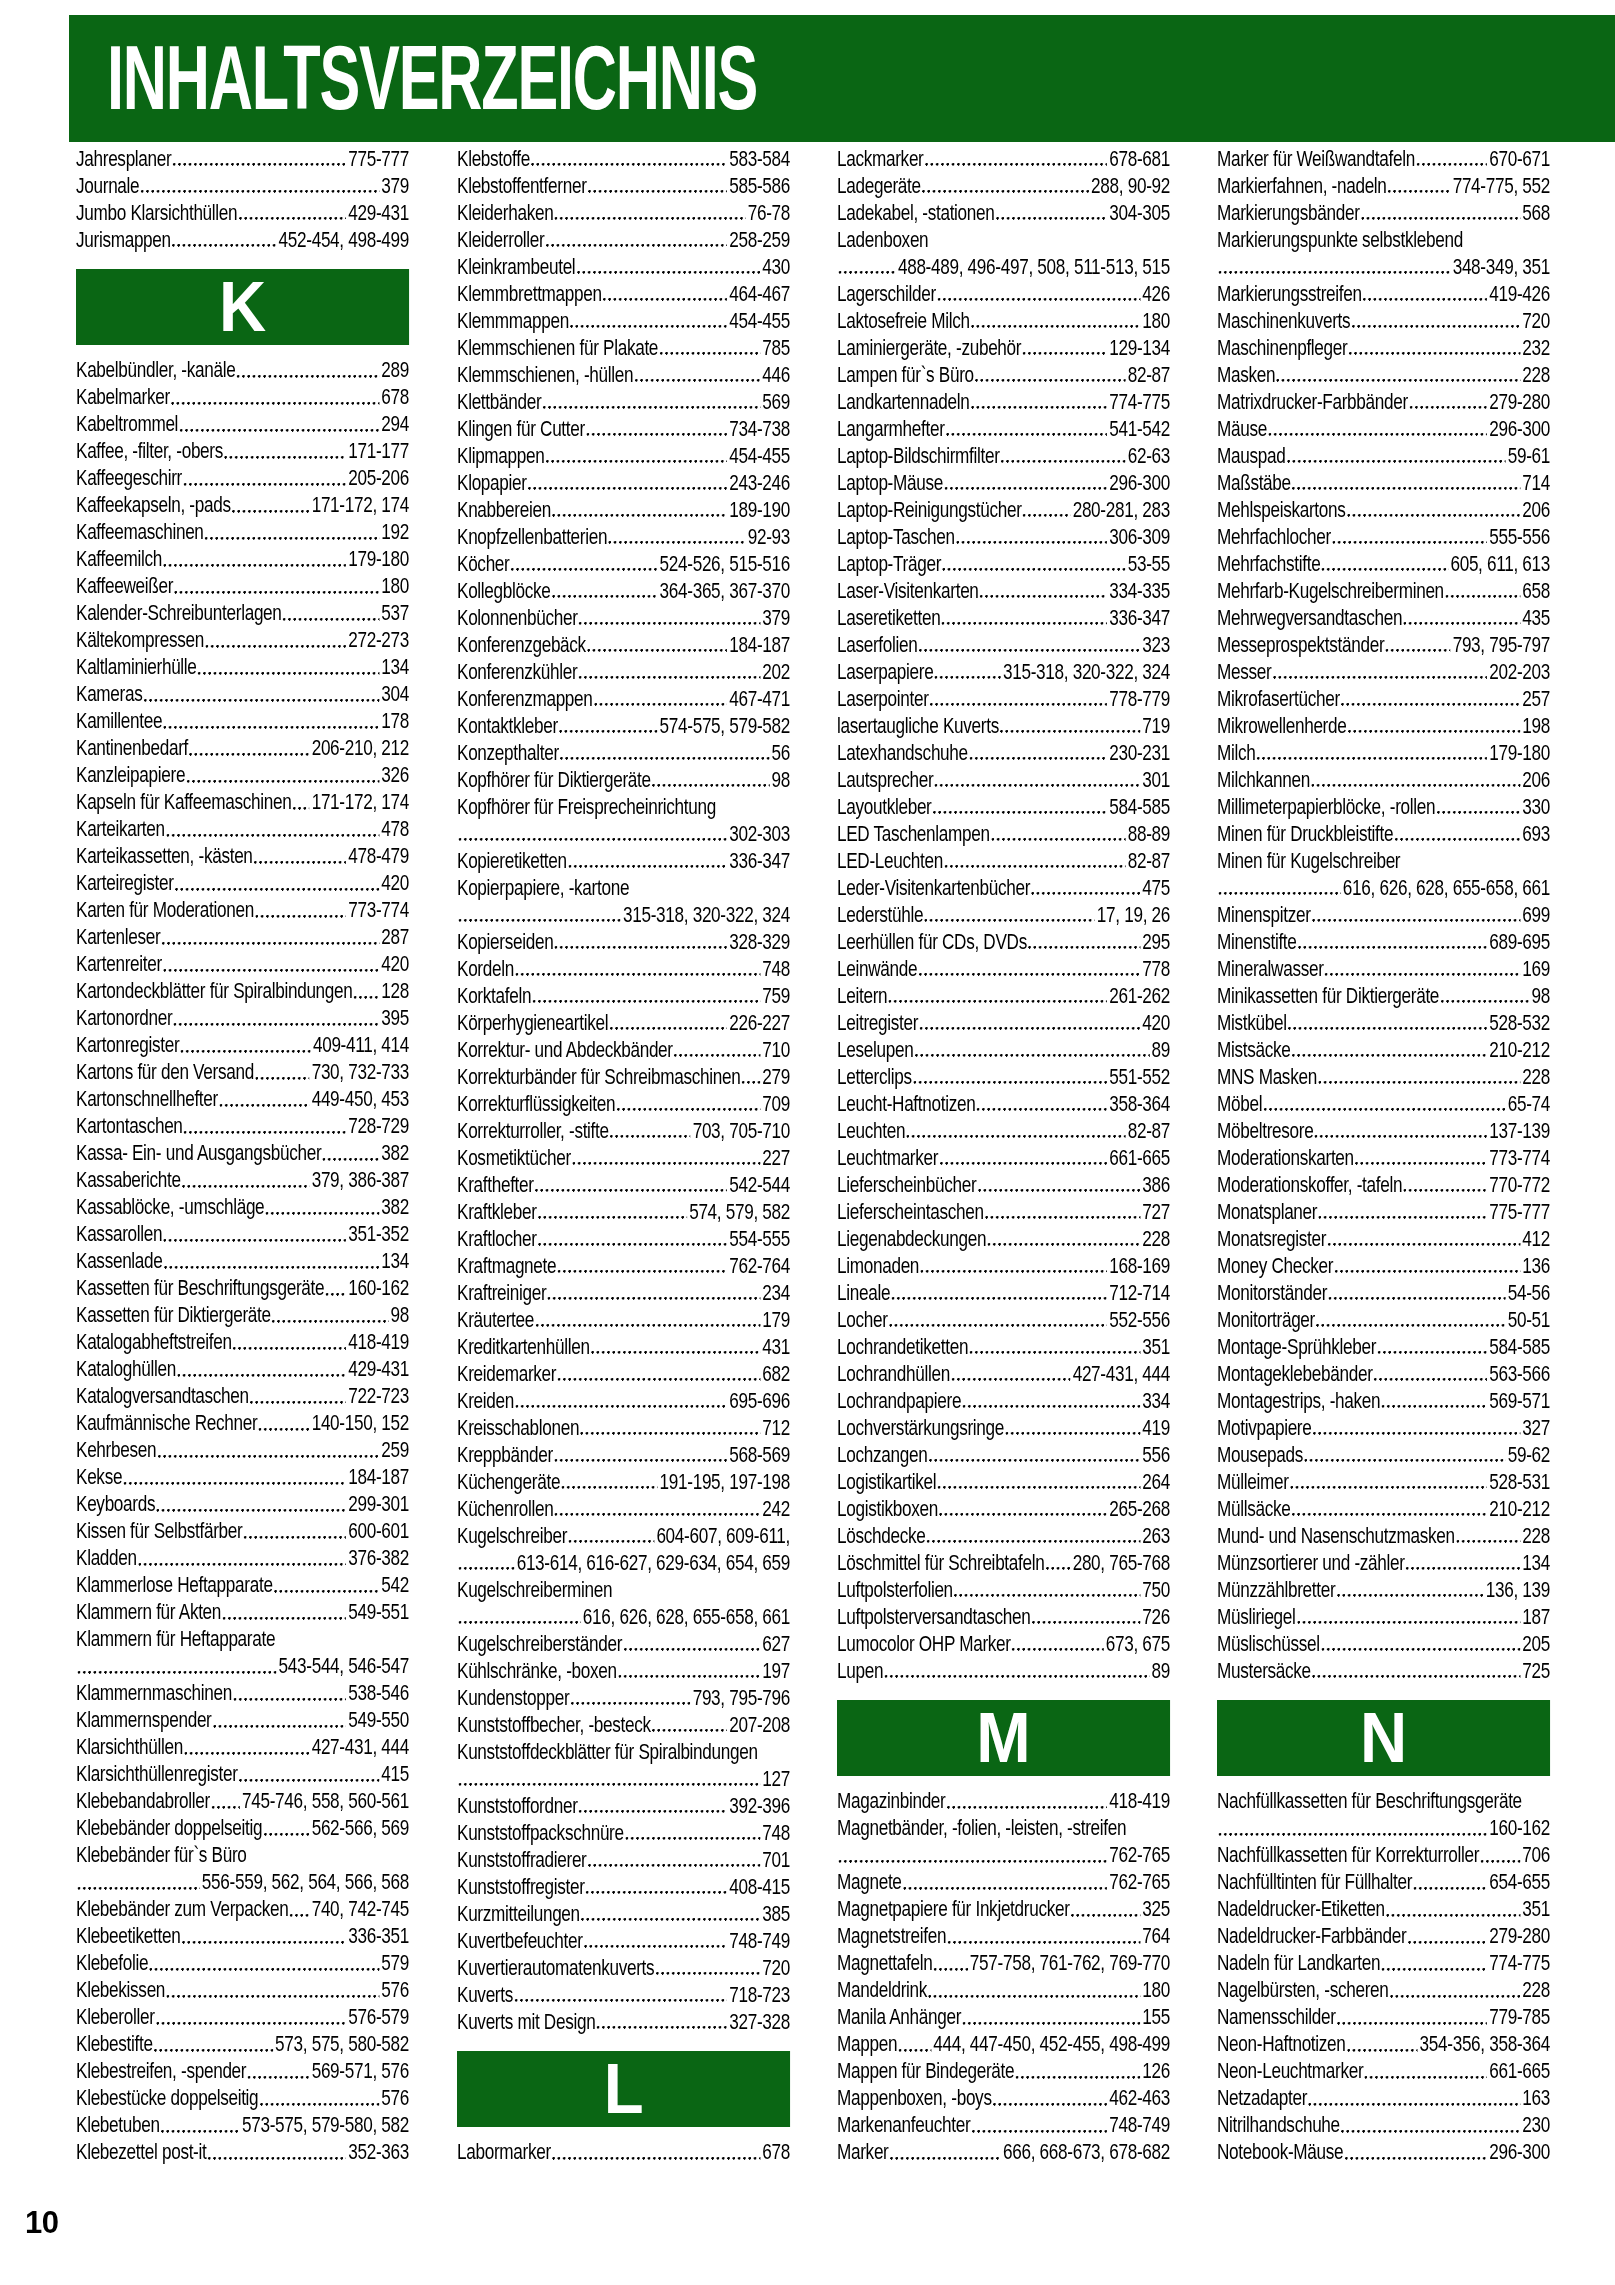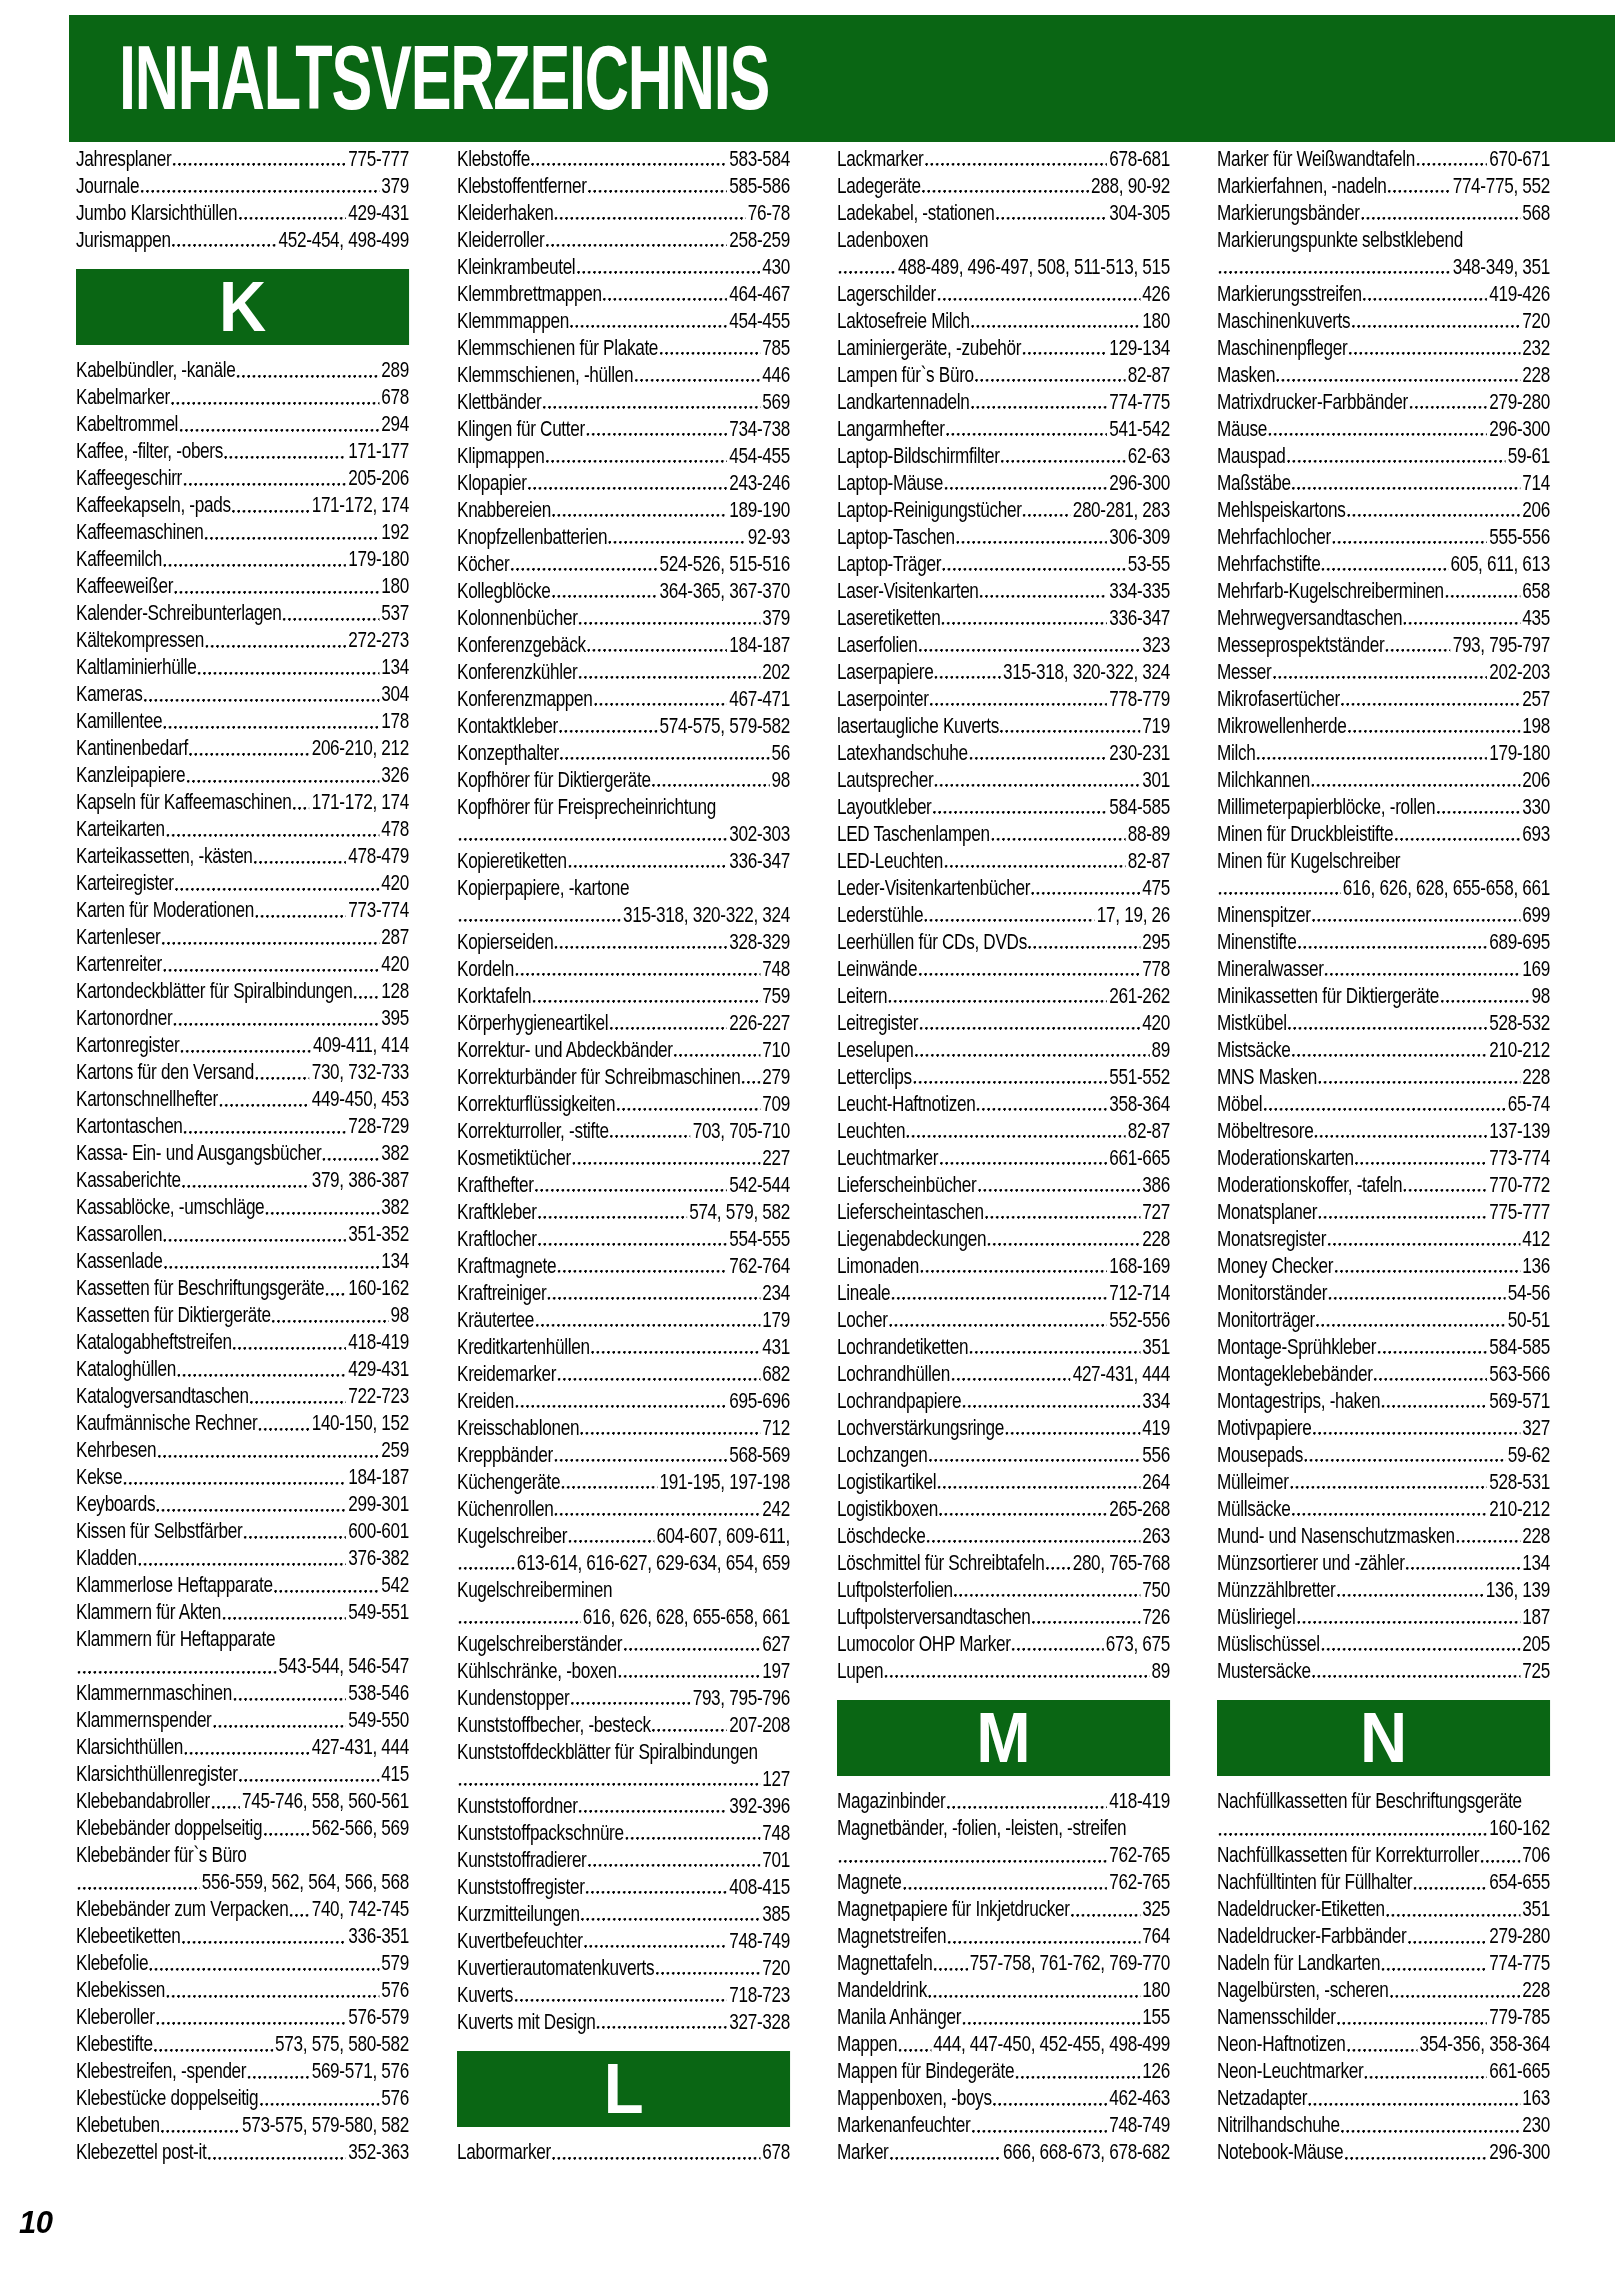--- a/index.html
+++ b/index.html
@@ -7,21 +7,21 @@
     width:1616px; height:2285px;
     position:relative;
     background:#ffffff;
     color:#000;
     font-family:"Liberation Sans","DejaVu Sans",sans-serif;
     overflow:hidden;
   }
   .banner {
     position:absolute; top:14.5px; left:69px; right:0; height:127px;
     background:var(--green,#0a6614);
-    display:flex; align-items:center;padding-left:12px;
+    display:flex; align-items:center;
   }
   .banner h1 {
     margin:0 0 0 38px;
     color:#fff;
     font-size:90px;
     font-weight:bold;
     letter-spacing:-1.8px;
     white-space:nowrap;
     transform:scaleX(0.68);
     transform-origin:0 50%;
@@ -59,22 +59,22 @@
     height:76px;
     margin:16.3px 0 11px 0;
     background:var(--green,#0a6614);
     display:flex; align-items:center; justify-content:center;
   }
   .sec span {
     color:#fff; font-size:71px; font-weight:bold; line-height:76px;
     transform:scaleX(1.18);
   }
   .pagenum {
-    position:absolute; left:19px; top:2205px;
-    font-size:31px; font-weight:bold; letter-spacing:-0.5px;font-style:italic;
+    position:absolute; left:25px; top:2205px;
+    font-size:31px; font-weight:bold; letter-spacing:-0.5px;
   }
 </style>
 </head>
 <body>
 
 <div class="banner">
   <h1>INHALTSVERZEICHNIS</h1>
 </div>
 
 <div class="cols" id="columns">

